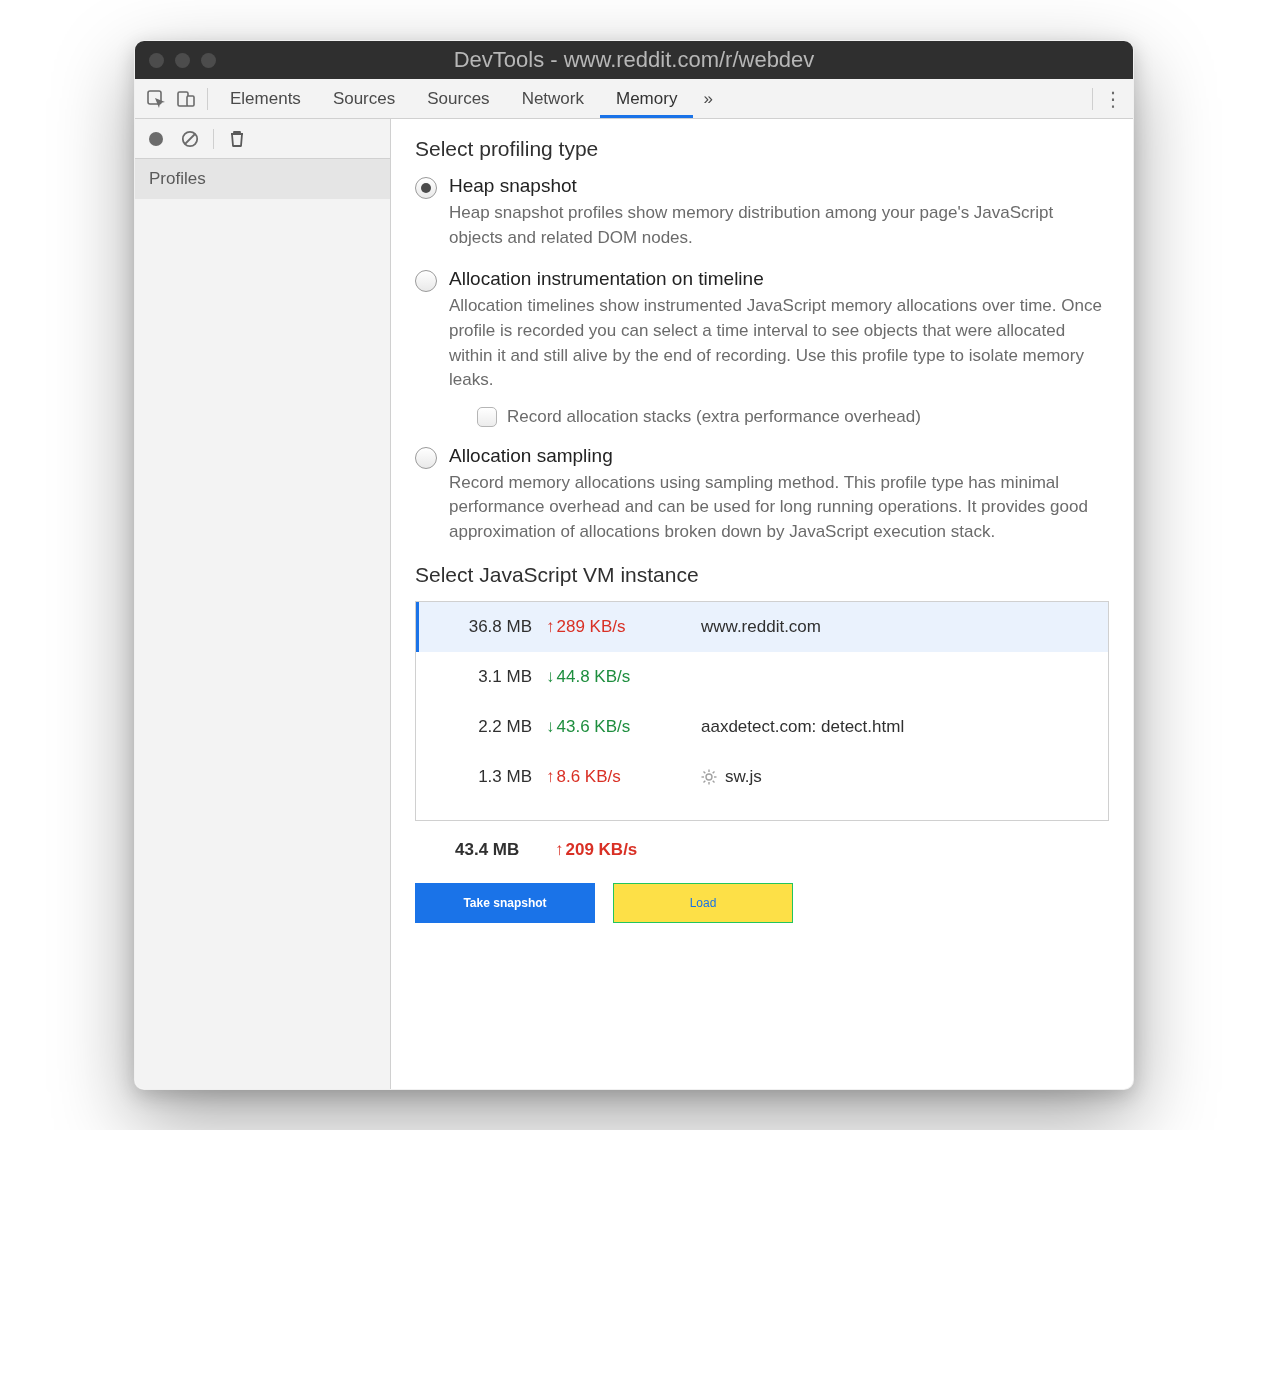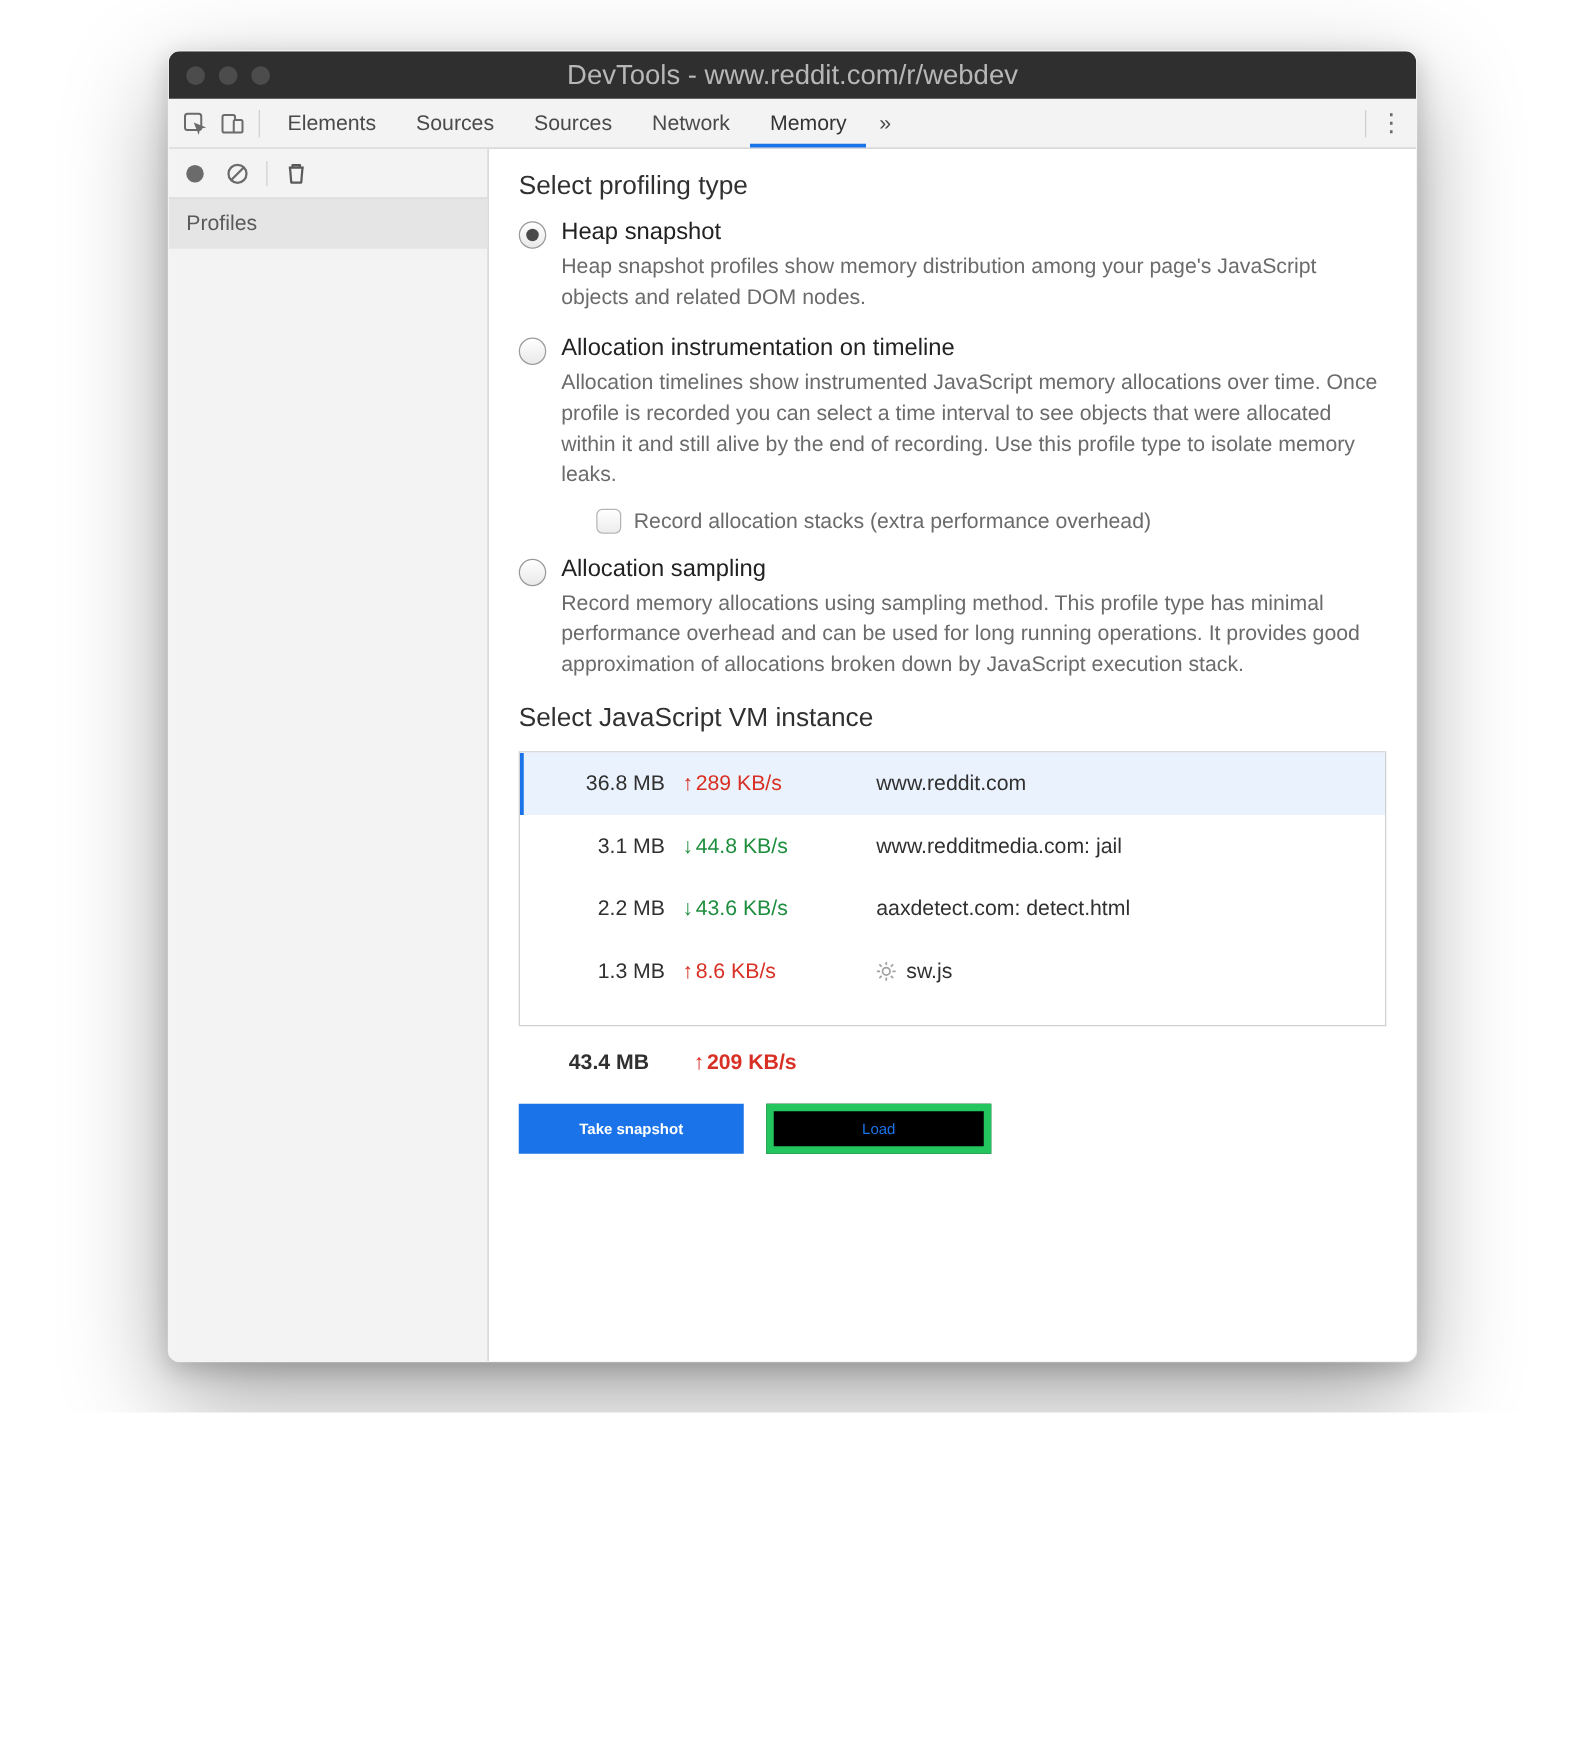--- a/index.html
+++ b/index.html
@@ -227,23 +227,23 @@
     display: flex; align-items:center; justify-content:center;
     cursor: pointer;
     user-select: none;
   }
   .btn.primary {
     background: #1a73e8;
     color: #fff;
     font-weight: 600;
   }
   .btn.secondary {
-    background: #000000;
+    background: #fde047;
     color: #1a73e8;
-    border: 6px solid #22c55e;
+    border: 1px solid #22c55e;
   }
   svg { display:block; }
 </style>
 </head>
 <body>
 
 <div class="window">
 
   <div class="titlebar">
     <div class="traffic-lights">
@@ -351,23 +351,20 @@
           <div class="vm-col-name">
               <span>www.reddit.com</span>
             </div>
         </div>
 
         <div class="vm-row">
           <div class="vm-col-size">3.1 MB</div>
           <div class="vm-col-rate">
               <span class="arrow-down">↓</span>
               <span class="rate green">44.8 KB/s</span>
-            </div>
-          <div class="vm-col-name">
-              <span>www.redditmedia.com: jail</span>
             </div>
         </div>
 
         <div class="vm-row">
           <div class="vm-col-size">2.2 MB</div>
           <div class="vm-col-rate">
               <span class="arrow-down">↓</span>
               <span class="rate green">43.6 KB/s</span>
             </div>
           <div class="vm-col-name">

